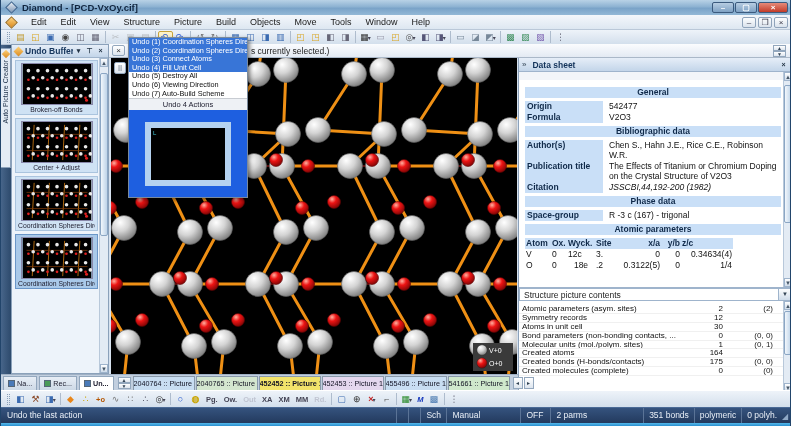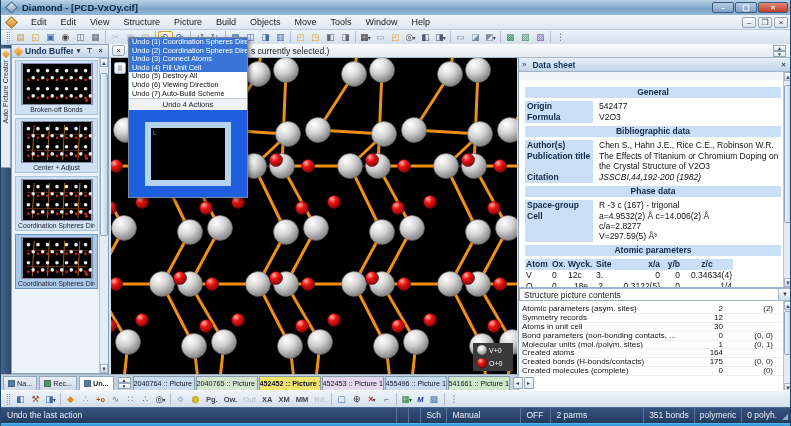--- a/index.html
+++ b/index.html
@@ -69,21 +69,21 @@
   .dd-thumb{width:86px;height:64px;background:#000;border:6px solid #b5d2f0;position:relative;}
   .dd-thumb .axes{position:absolute;left:2px;top:2px;font-size:6px;color:#3ec8d8;line-height:6px;}
   
   .rightpanel{position:absolute;left:517px;top:58px;width:274px;height:334px;background:#f2f5f9;border-left:1px solid #8ba1ba;display:flex;flex-direction:column;font-size:8.5px;}
   .rp-header{height:14px;background:linear-gradient(#e6eef8,#c3d5e9);border-bottom:1px solid #9fb4cc;display:flex;align-items:center;font-size:8.5px;font-weight:bold;color:#13335a;padding:0 3px;flex:none;}
   .rp-header .chev{font-weight:normal;color:#345;margin-right:6px;font-size:8px;}
   .ds-wrap{height:216px;display:flex;flex:none;border-bottom:1px solid #9fb4cc;}
   .ds-content{flex:1;background:#fff;overflow:hidden;padding:4px 2px 0 6px;margin-top:8px;}
   .sec-band{background:#c9dff7;text-align:center;font-weight:bold;color:#102a4a;font-size:8.5px;height:11px;line-height:11px;margin:3px 0 3px 0;}
   .ds-row{display:flex;}
-  .ds-label{width:68px;background:#c9dff7;font-weight:bold;color:#102a4a;padding:0 2px 1px;flex:none;}
+  .ds-label{width:78px;background:#c9dff7;font-weight:bold;color:#102a4a;padding:0 2px 1px;flex:none;}
   .ds-value{flex:1;padding:0 0 1px 6px;color:#111;white-space:pre-line;}
   .ds-value.it{font-style:italic;}
   .at-table{margin-top:2px;}
   .at-row{display:flex;}
   .at-cell{padding:0 1px 1px;color:#111;}
   .at-row.head .at-cell{background:#c9dff7;font-weight:bold;color:#102a4a;}
   .props-combo{height:13px;background:#fff;border:1px solid #9fb4cc;margin:0;display:flex;align-items:center;padding-left:4px;color:#222;flex:none;}
   .combo-btn{margin-left:auto;width:13px;height:11px;background:linear-gradient(#fdfefe,#cfdcea);border-left:1px solid #9fb4cc;font-size:6px;line-height:10px;text-align:center;color:#345;}
   .props-wrap{flex:1;display:flex;overflow:hidden;}
   .props-list{flex:1;background:#fff;overflow:hidden;padding-top:4px;}
@@ -775,36 +775,30 @@
           </div>
           <div class="ds-row">
             <div class="ds-label">Citation</div>
             <div class="ds-value it">JSSCBI,44,192-200 (1982)</div>
           </div>
           <div class="sec-band">Phase data</div>
           <div class="ds-row">
             <div class="ds-label">Space-group</div>
             <div class="ds-value">R -3 c (167) - trigonal</div>
           </div>
-          <div class="ds-row">
-            <div class="ds-label">Cell</div>
-            <div class="ds-value">a=4.9532(2) Å c=14.006(2) Å
-c/a=2.8277
-V=297.59(5) Å³</div>
-          </div>
           <div class="sec-band">Atomic parameters</div>
           <div class="at-table">
             <div class="at-row head">
               <div class="at-cell" style="width: 26px;">Atom</div>
               <div class="at-cell" style="width: 16px;">Ox.</div>
               <div class="at-cell" style="width: 28px;">Wyck.</div>
               <div class="at-cell" style="width: 24px;">Site</div>
               <div class="at-cell" style="width: 42px; text-align: right;">x/a</div>
               <div class="at-cell" style="width: 20px; text-align: right;">y/b</div>
-              <div class="at-cell" style="width: 52px; text-align: center;">z/c</div>
+              <div class="at-cell" style="width: 52px; text-align: left;">z/c</div>
             </div>
             <div class="at-row">
               <div class="at-cell" style="width: 26px;">V</div>
               <div class="at-cell" style="width: 16px;">0</div>
               <div class="at-cell" style="width: 28px;">12c</div>
               <div class="at-cell" style="width: 24px;">3.</div>
               <div class="at-cell" style="width: 42px; text-align: right;">0</div>
               <div class="at-cell" style="width: 20px; text-align: right;">0</div>
               <div class="at-cell" style="width: 52px; text-align: right;">0.34634(4)</div>
             </div>

